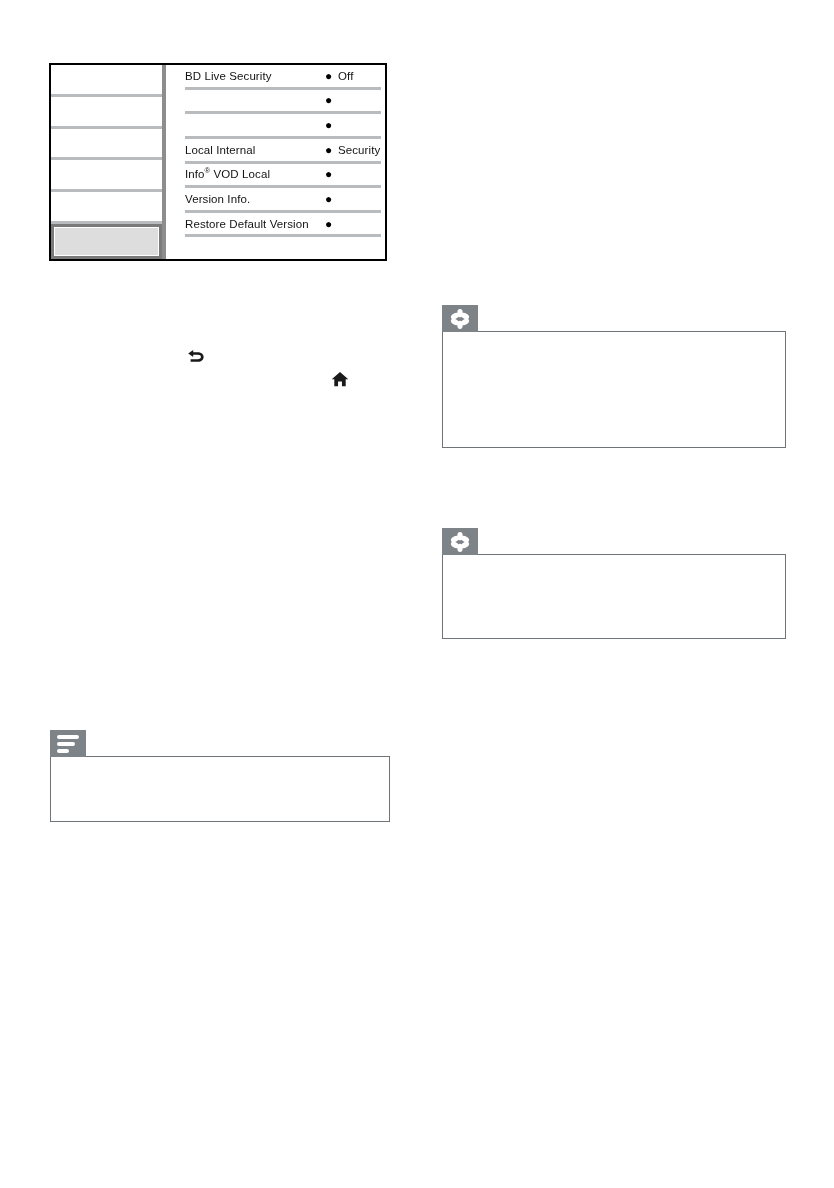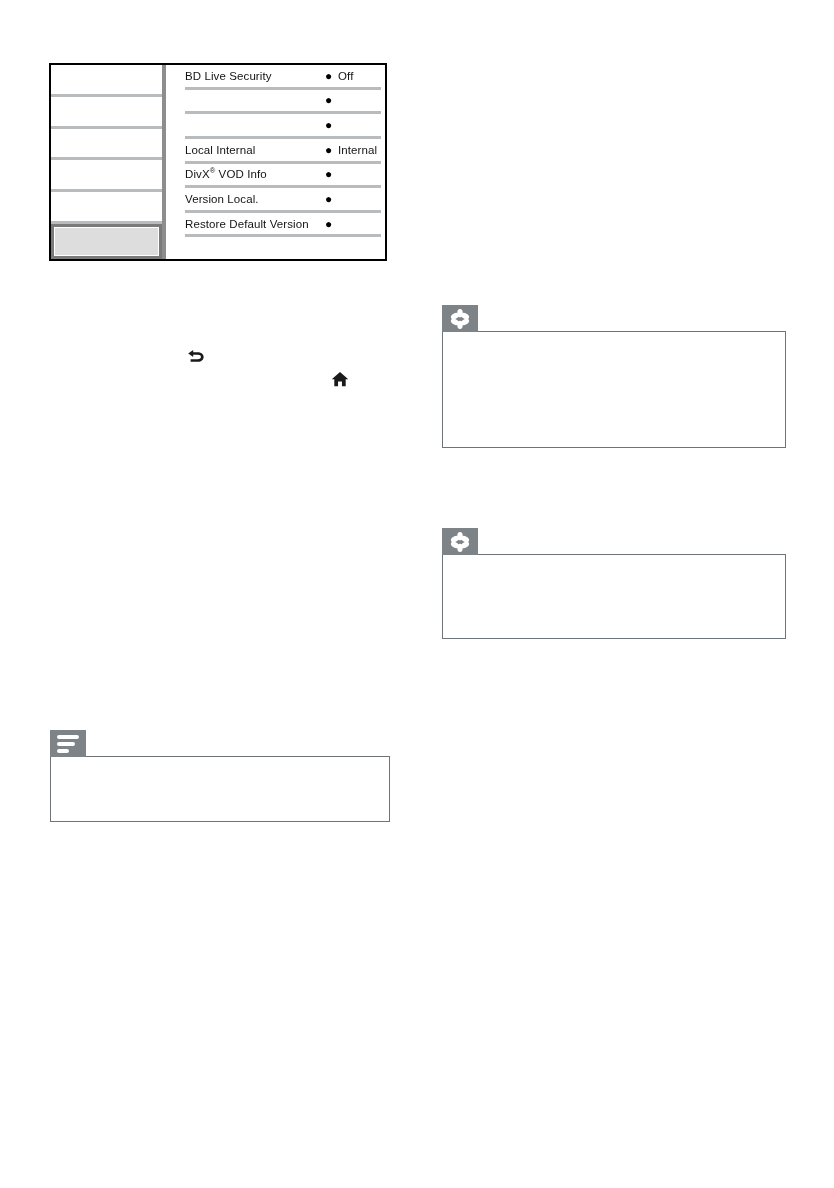--- a/index.html
+++ b/index.html
@@ -201,31 +201,31 @@
 
     <div class="menu-row">
       <span class="menu-row-label"></span>
       <span class="menu-row-bullet">●</span>
       <span class="menu-row-value"></span>
     </div>
 
     <div class="menu-row">
       <span class="menu-row-label">Local Internal</span>
       <span class="menu-row-bullet">●</span>
-      <span class="menu-row-value">Internal</span>
-    </div>
-
-    <div class="menu-row">
-      <span class="menu-row-label"><span>DivX</span><sup>®</sup><span> VOD Info</span></span>
-      <span class="menu-row-bullet">●</span>
-      <span class="menu-row-value"></span>
-    </div>
-
-    <div class="menu-row">
-      <span class="menu-row-label">Version Local.</span>
+      <span class="menu-row-value">Security</span>
+    </div>
+
+    <div class="menu-row">
+      <span class="menu-row-label"><span>Info</span><sup>®</sup><span> VOD Local</span></span>
+      <span class="menu-row-bullet">●</span>
+      <span class="menu-row-value"></span>
+    </div>
+
+    <div class="menu-row">
+      <span class="menu-row-label">Version Info.</span>
       <span class="menu-row-bullet">●</span>
       <span class="menu-row-value"></span>
     </div>
 
     <div class="menu-row">
       <span class="menu-row-label">Restore Default Version</span>
       <span class="menu-row-bullet">●</span>
       <span class="menu-row-value"></span>
     </div>
 

